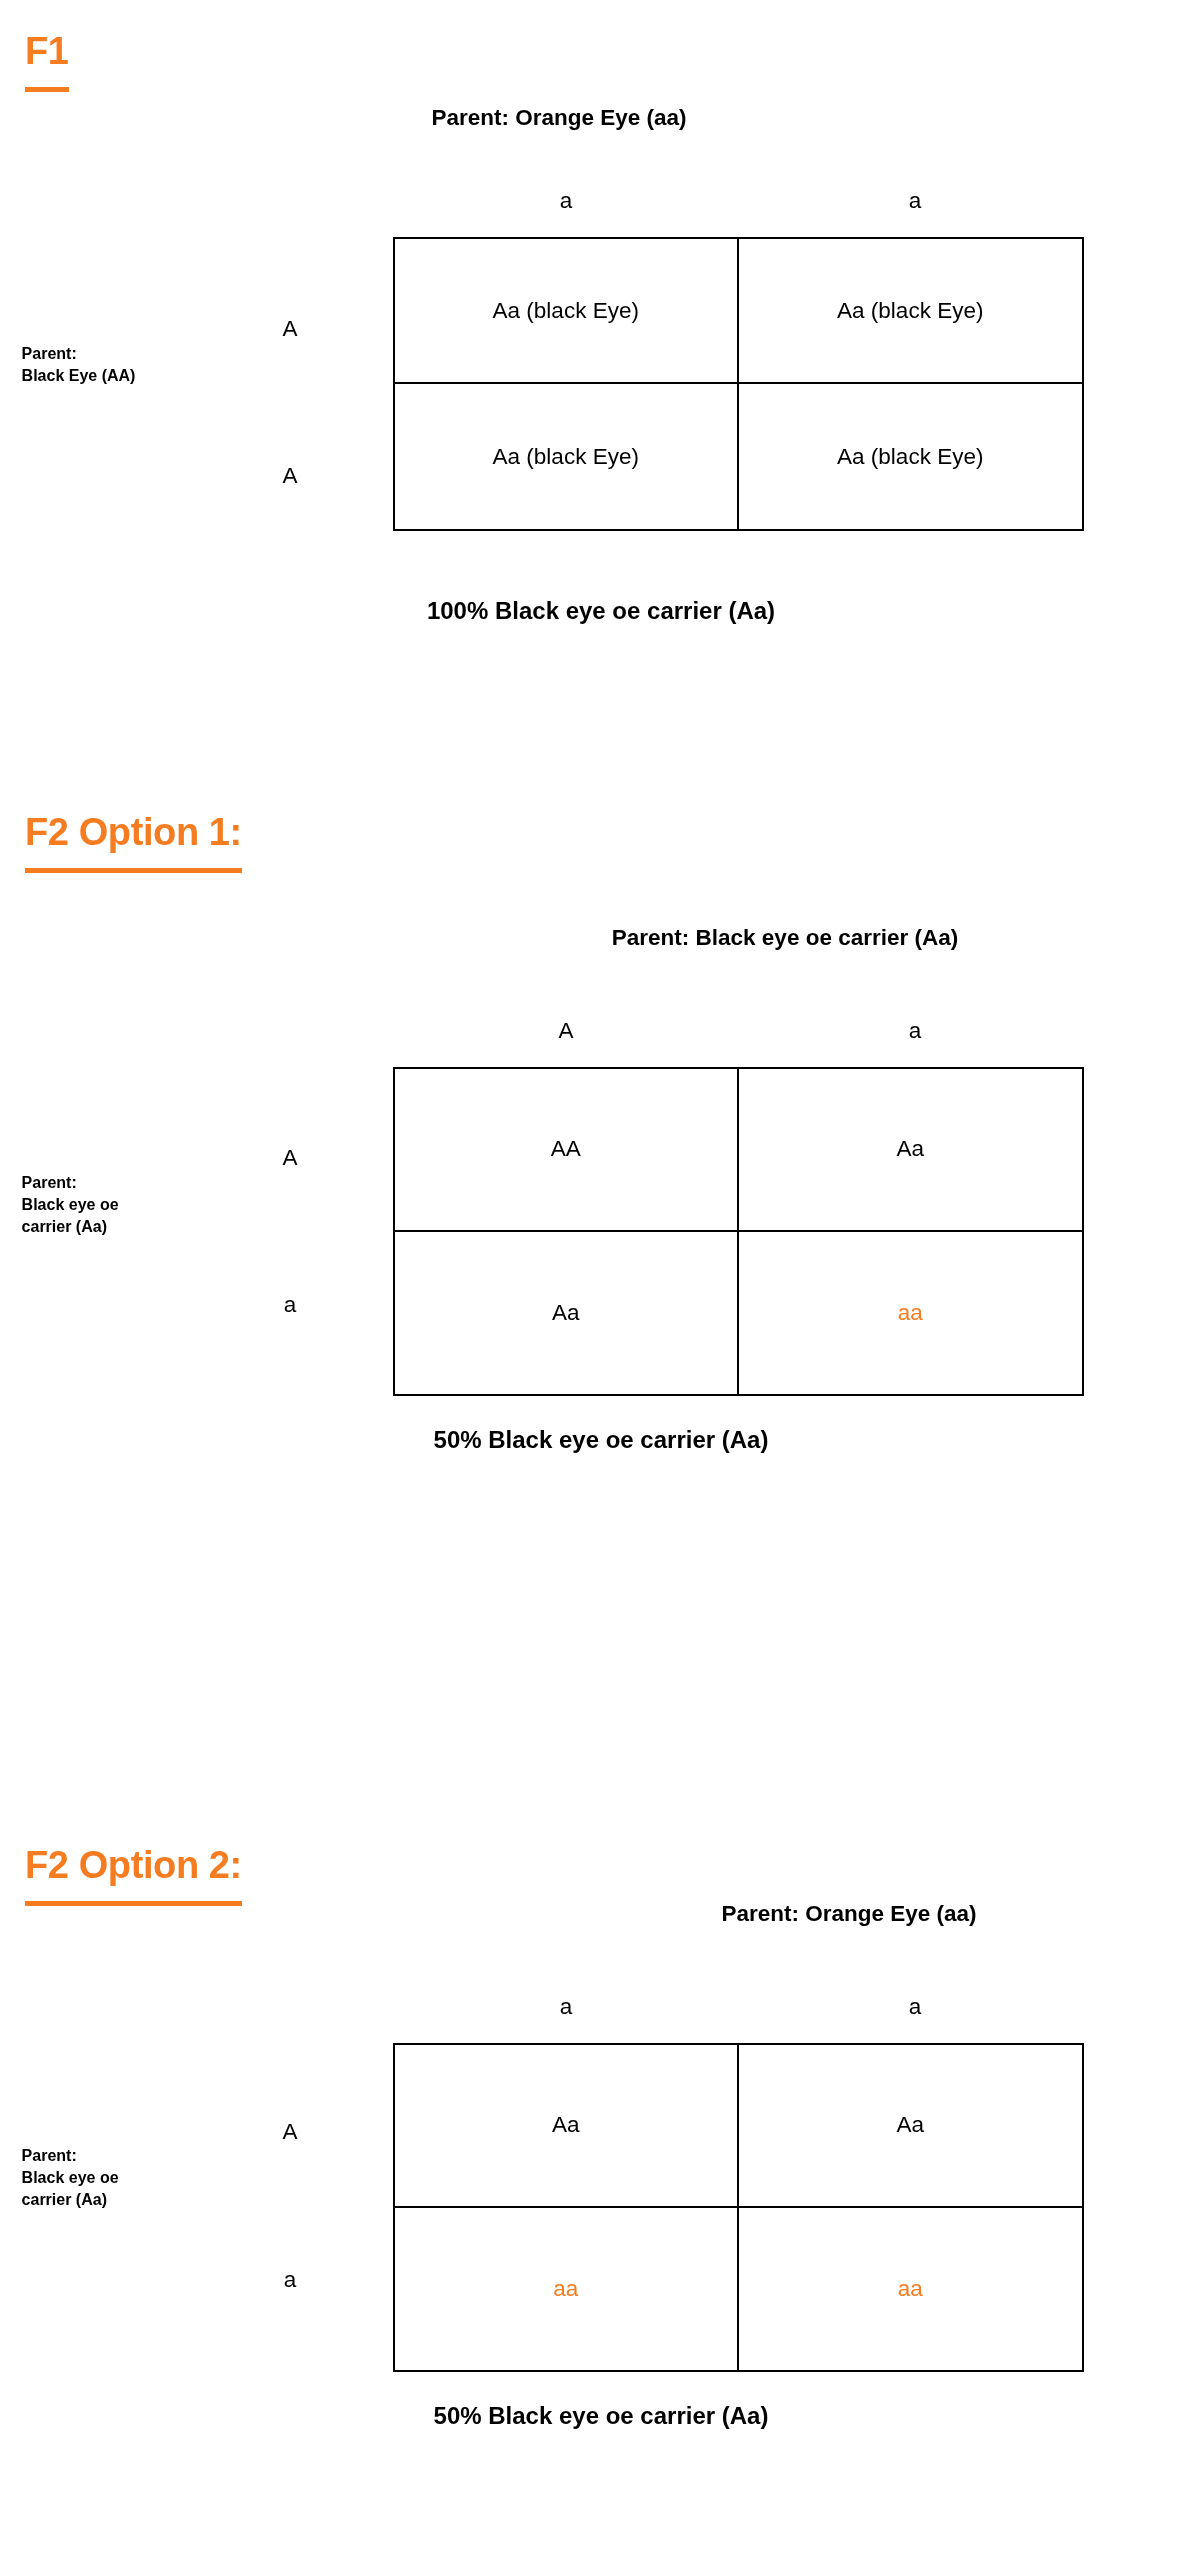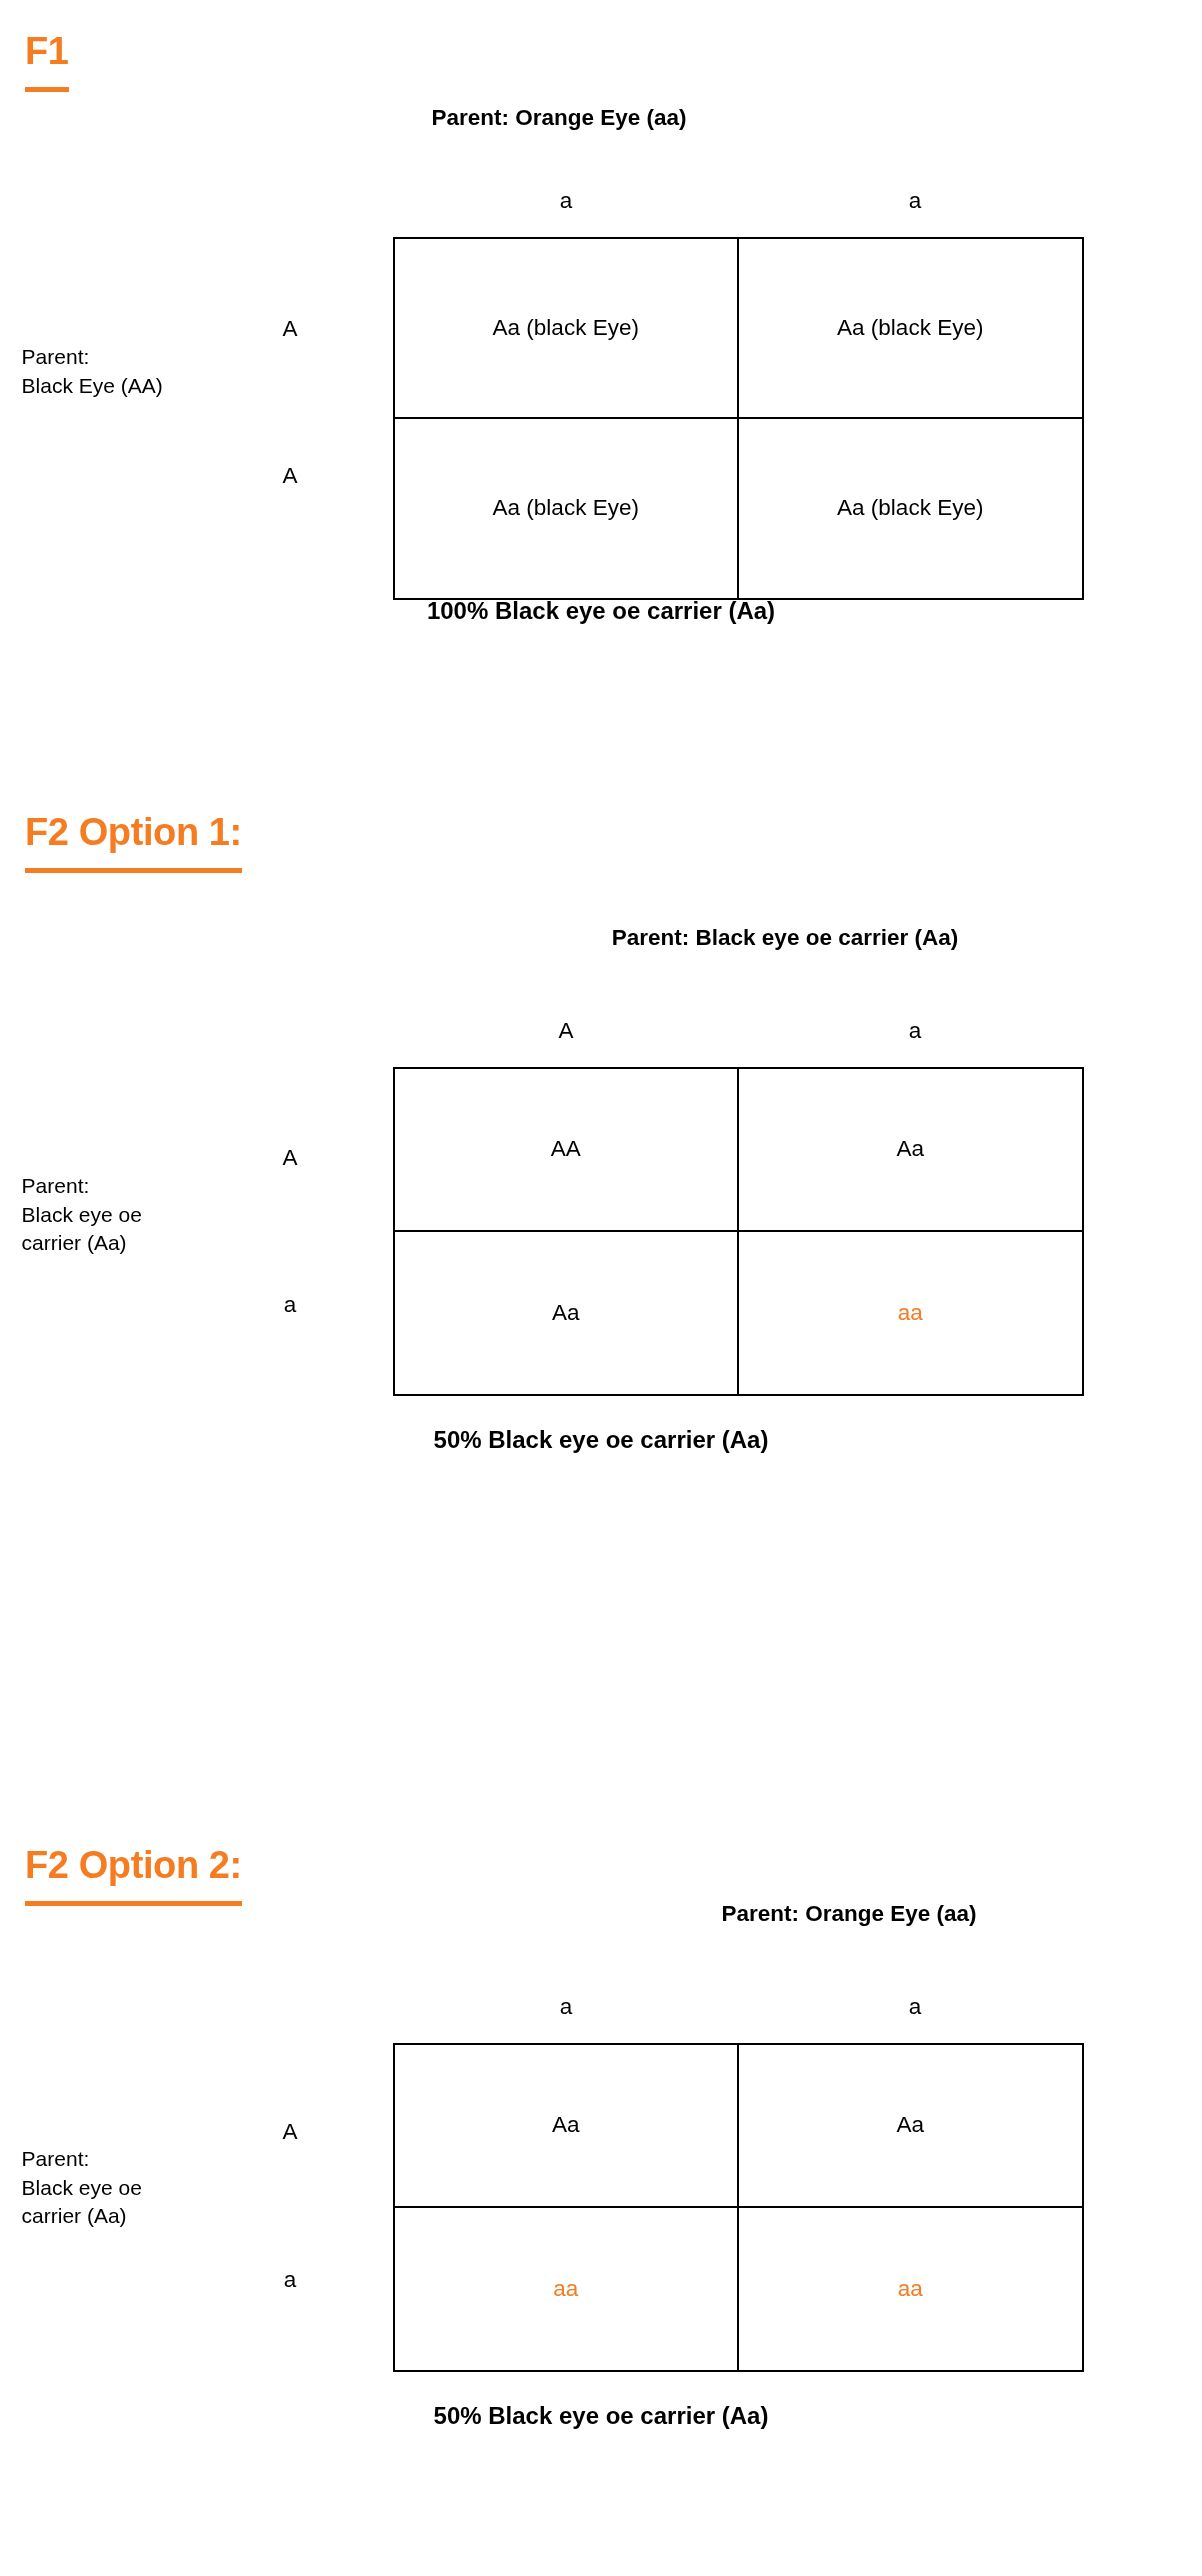--- a/index.html
+++ b/index.html
@@ -66,22 +66,22 @@
     position: absolute;
     font-size: 22.5px;
     font-weight: normal;
     text-align: center;
     width: 50px;
     line-height: 1.2;
   }
 
   .side-parent-label {
     position: absolute;
-    font-size: 21px;
-    font-weight: normal;
+    font-size: 16px;
+    font-weight: bold;
     line-height: 1.36;
     white-space: pre-line;
   }
 
   .grid {
     position: absolute;
     display: grid;
     grid-template-columns: 1fr 1fr;
     grid-template-rows: 1fr 1fr;
     border: 2.5px solid #000000;
@@ -129,21 +129,21 @@
 
     <div class="col-allele" style="top: 187px; left: 541px;">a</div>
     <div class="col-allele" style="top: 187px; left: 890px;">a</div>
 
     <div class="side-parent-label" style="top: 343px; left: 21.6px;">Parent:
 Black Eye (AA)</div>
 
     <div class="row-allele" style="top: 315px; left: 265px;">A</div>
     <div class="row-allele" style="top: 462px; left: 265px;">A</div>
 
-    <div class="grid" style="top: 237px; left: 393px; width: 691px; height: 363px;">
+    <div class="grid" style="top: 237px; left: 393px; width: 691px; height: 294px;">
       <div class="cell">Aa (black Eye)</div>
       <div class="cell">Aa (black Eye)</div>
       <div class="cell">Aa (black Eye)</div>
       <div class="cell">Aa (black Eye)</div>
     </div>
 
     <div class="results" style="top: 595px;">
       <div class="result-line">100% Black eye oe carrier (Aa)</div>
     </div>
 

